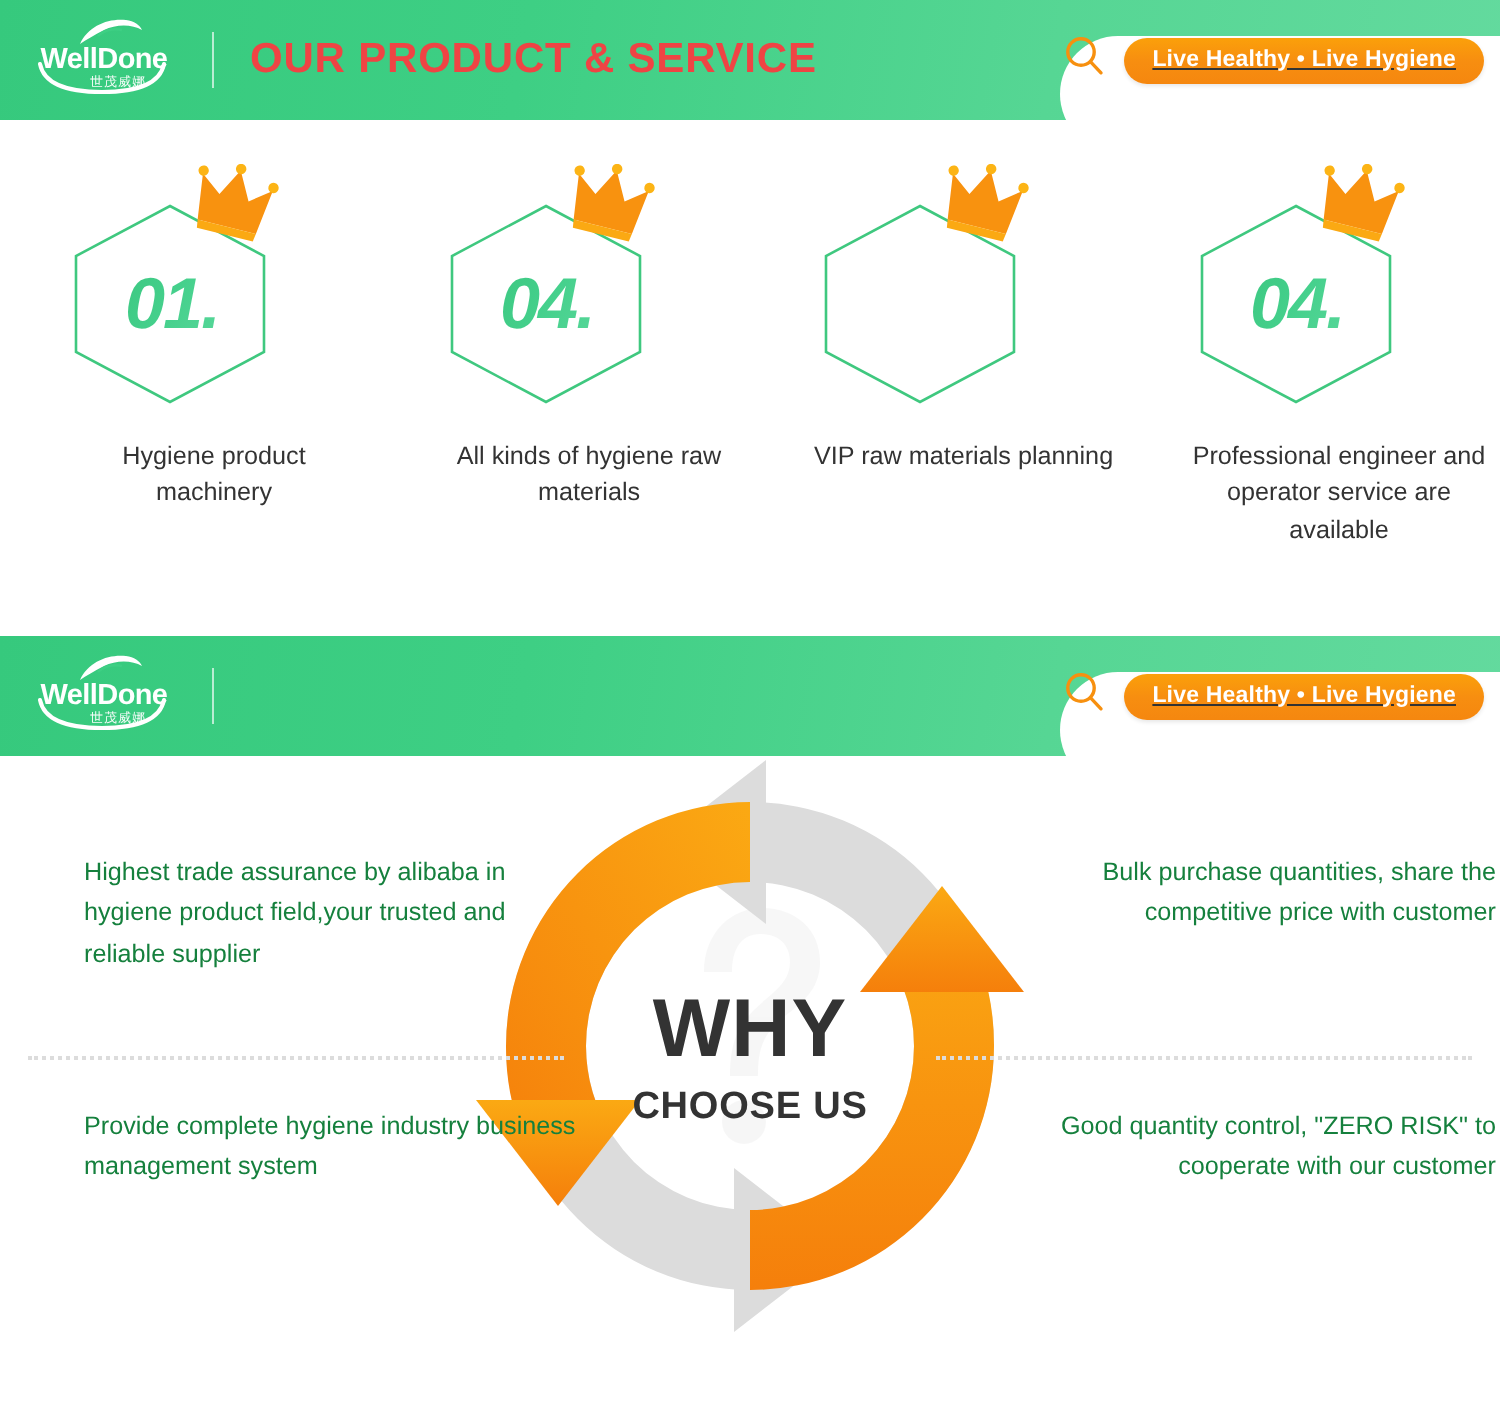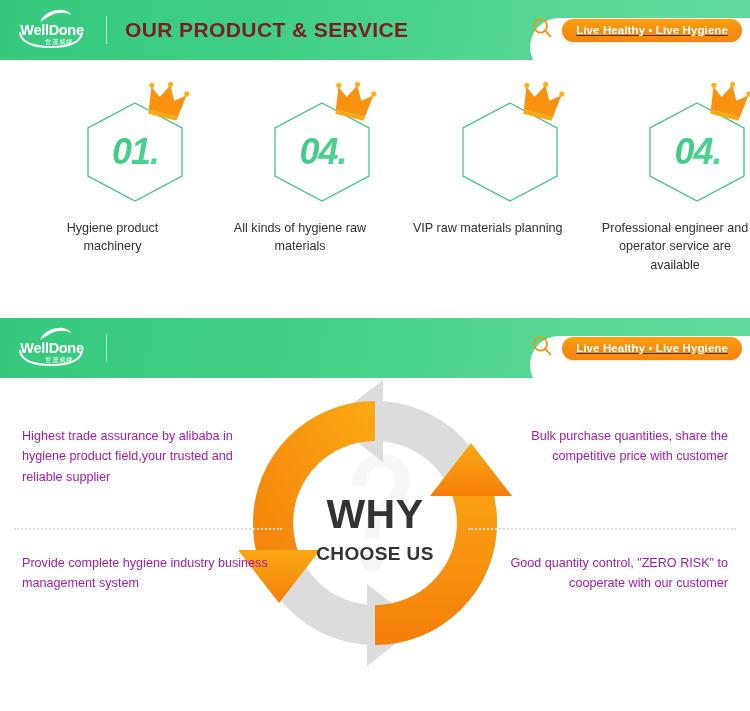--- a/index.html
+++ b/index.html
@@ -83,21 +83,21 @@
     margin-left:14px;
     opacity:.95;
   }
   .logo-divider{
     width:1px; height:28px;
     background:rgba(255,255,255,.65);
     margin:0 18px 0 16px;
     flex:0 0 auto;
   }
   .banner-title{
-    color:#7f1d1d;
+    color:#ef4444;
     font-size:21px;
     font-weight:bold;
     letter-spacing:0.4px;
     white-space:nowrap;
   }
 
   
   .banner-right{
     position:absolute;
     right:8px; top:0;
@@ -125,21 +125,22 @@
   .cards{
     position:absolute;
     left:0; top:60px;
     width:750px; height:220px;
     display:flex;
   }
   .card{
     flex:1 1 0;
     display:flex;
     flex-direction:column;
-    align-items:flex-end;
+    align-items:flex-start;
+    padding-left:32px;
   }
   .hex-wrap{
     position:relative;
     width:106px; height:118px;
     margin-top:26px;
   }
   .hex-svg{ position:absolute; left:0; top:14px; }
   .hex-num{
     position:absolute;
     left:0; top:14px;
@@ -180,21 +181,22 @@
     height:333px;
   }
   .why-col.left{ left:22px; }
   .why-col.right{ right:22px; }
 
   .why-item{
     position:absolute;
     width:100%;
     font-size:12.6px;
     line-height:1.62;
-    color:#a21caf;
+    color:#15803d;
+    margin-left:20px;
   }
   .why-col.left .why-item{ text-align:left; }
   .why-col.right .why-item{ text-align:right; }
 
   .why-item.top{ top:48px; }
   .why-item.bot{ top:175px; }
 
   .dotted{
     position:absolute;
     top:150px;

